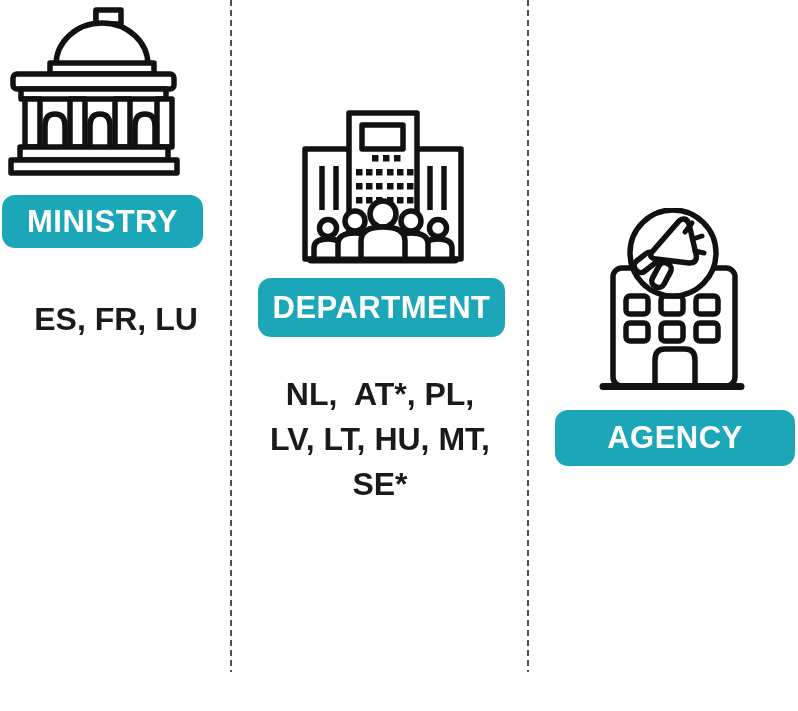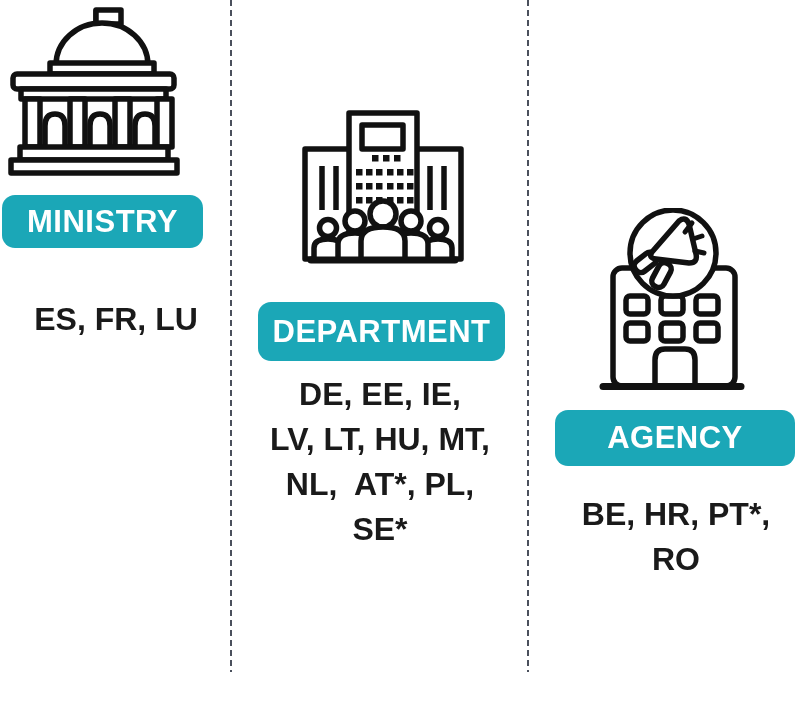--- a/index.html
+++ b/index.html
@@ -34,21 +34,21 @@
     border-radius:13px;
     display:flex;align-items:center;justify-content:center;
     color:var(--badge-text);
     font-weight:bold;
     font-size:31px;
     letter-spacing:0.5px;
   }
   .ministry .icon-wrap{left:8px;top:5px;}
   .ministry .badge{left:2px;top:195px;width:201px;height:53px;}
   .department .icon-wrap{left:70px;top:110px;}
-  .department .badge{left:26px;top:278px;width:247px;height:59px;margin-top:24px;}
+  .department .badge{left:26px;top:278px;width:247px;height:59px;}
   .agency .icon-wrap{left:71px;top:208px;}
   .agency .badge{left:27px;top:400px;width:240px;height:56px;margin-top:10px;}
   .country-list{
     position:absolute;
     text-align:center;
     color:var(--country-text);
     font-weight:bold;
     font-size:32px;
   }
   .country-list .cline{white-space:pre;line-height:45px;}
@@ -144,23 +144,22 @@
           <circle cx="81" cy="104" r="13"></circle>
           <path d="M59 149 V131 Q59 117 81 117 Q103 117 103 131 V149"></path>
           <line x1="9" y1="150" x2="153" y2="150" stroke-width="7" stroke-linecap="round"></line>
         </g>
       </svg>
     </div>
     <div class="badge">
       <span>DEPARTMENT</span>
     </div>
     <div class="country-list">
-      <div class="cline">DE, EE, IE,</div>
+      <div class="cline">NL,  AT*, PL,</div>
       <div class="cline">LV, LT, HU, MT,</div>
-      <div class="cline">NL,  AT*, PL,</div>
       <div class="cline">SE*</div>
     </div>
   </div>
 
   <div class="col agency">
     <div class="icon-wrap">
       <svg viewBox="0 0 146 184" width="146" height="184">
         <g fill="#fff" stroke="#111" stroke-width="5.5" stroke-linejoin="round" stroke-linecap="round">
           <rect x="14" y="60" width="122" height="118" rx="9"></rect>
           <rect x="27" y="88" width="22" height="18" rx="4"></rect>
@@ -177,19 +176,15 @@
           <path d="M53 44 L80 13 Q87 8 90 16 L97 46 Q99 55 90 55 L57 51 Q49 50 53 44 Z"></path>
           <line x1="86" y1="24" x2="93" y2="15" stroke-width="5"></line>
           <line x1="94" y1="31" x2="103" y2="28" stroke-width="5"></line>
           <line x1="96" y1="43" x2="105" y2="45" stroke-width="5"></line>
         </g>
       </svg>
     </div>
     <div class="badge">
       <span>AGENCY</span>
     </div>
-    <div class="country-list">
-      <div class="cline">BE, HR, PT*,</div>
-      <div class="cline">RO</div>
-    </div>
   </div>
 
 </div>
 
 </body></html>

